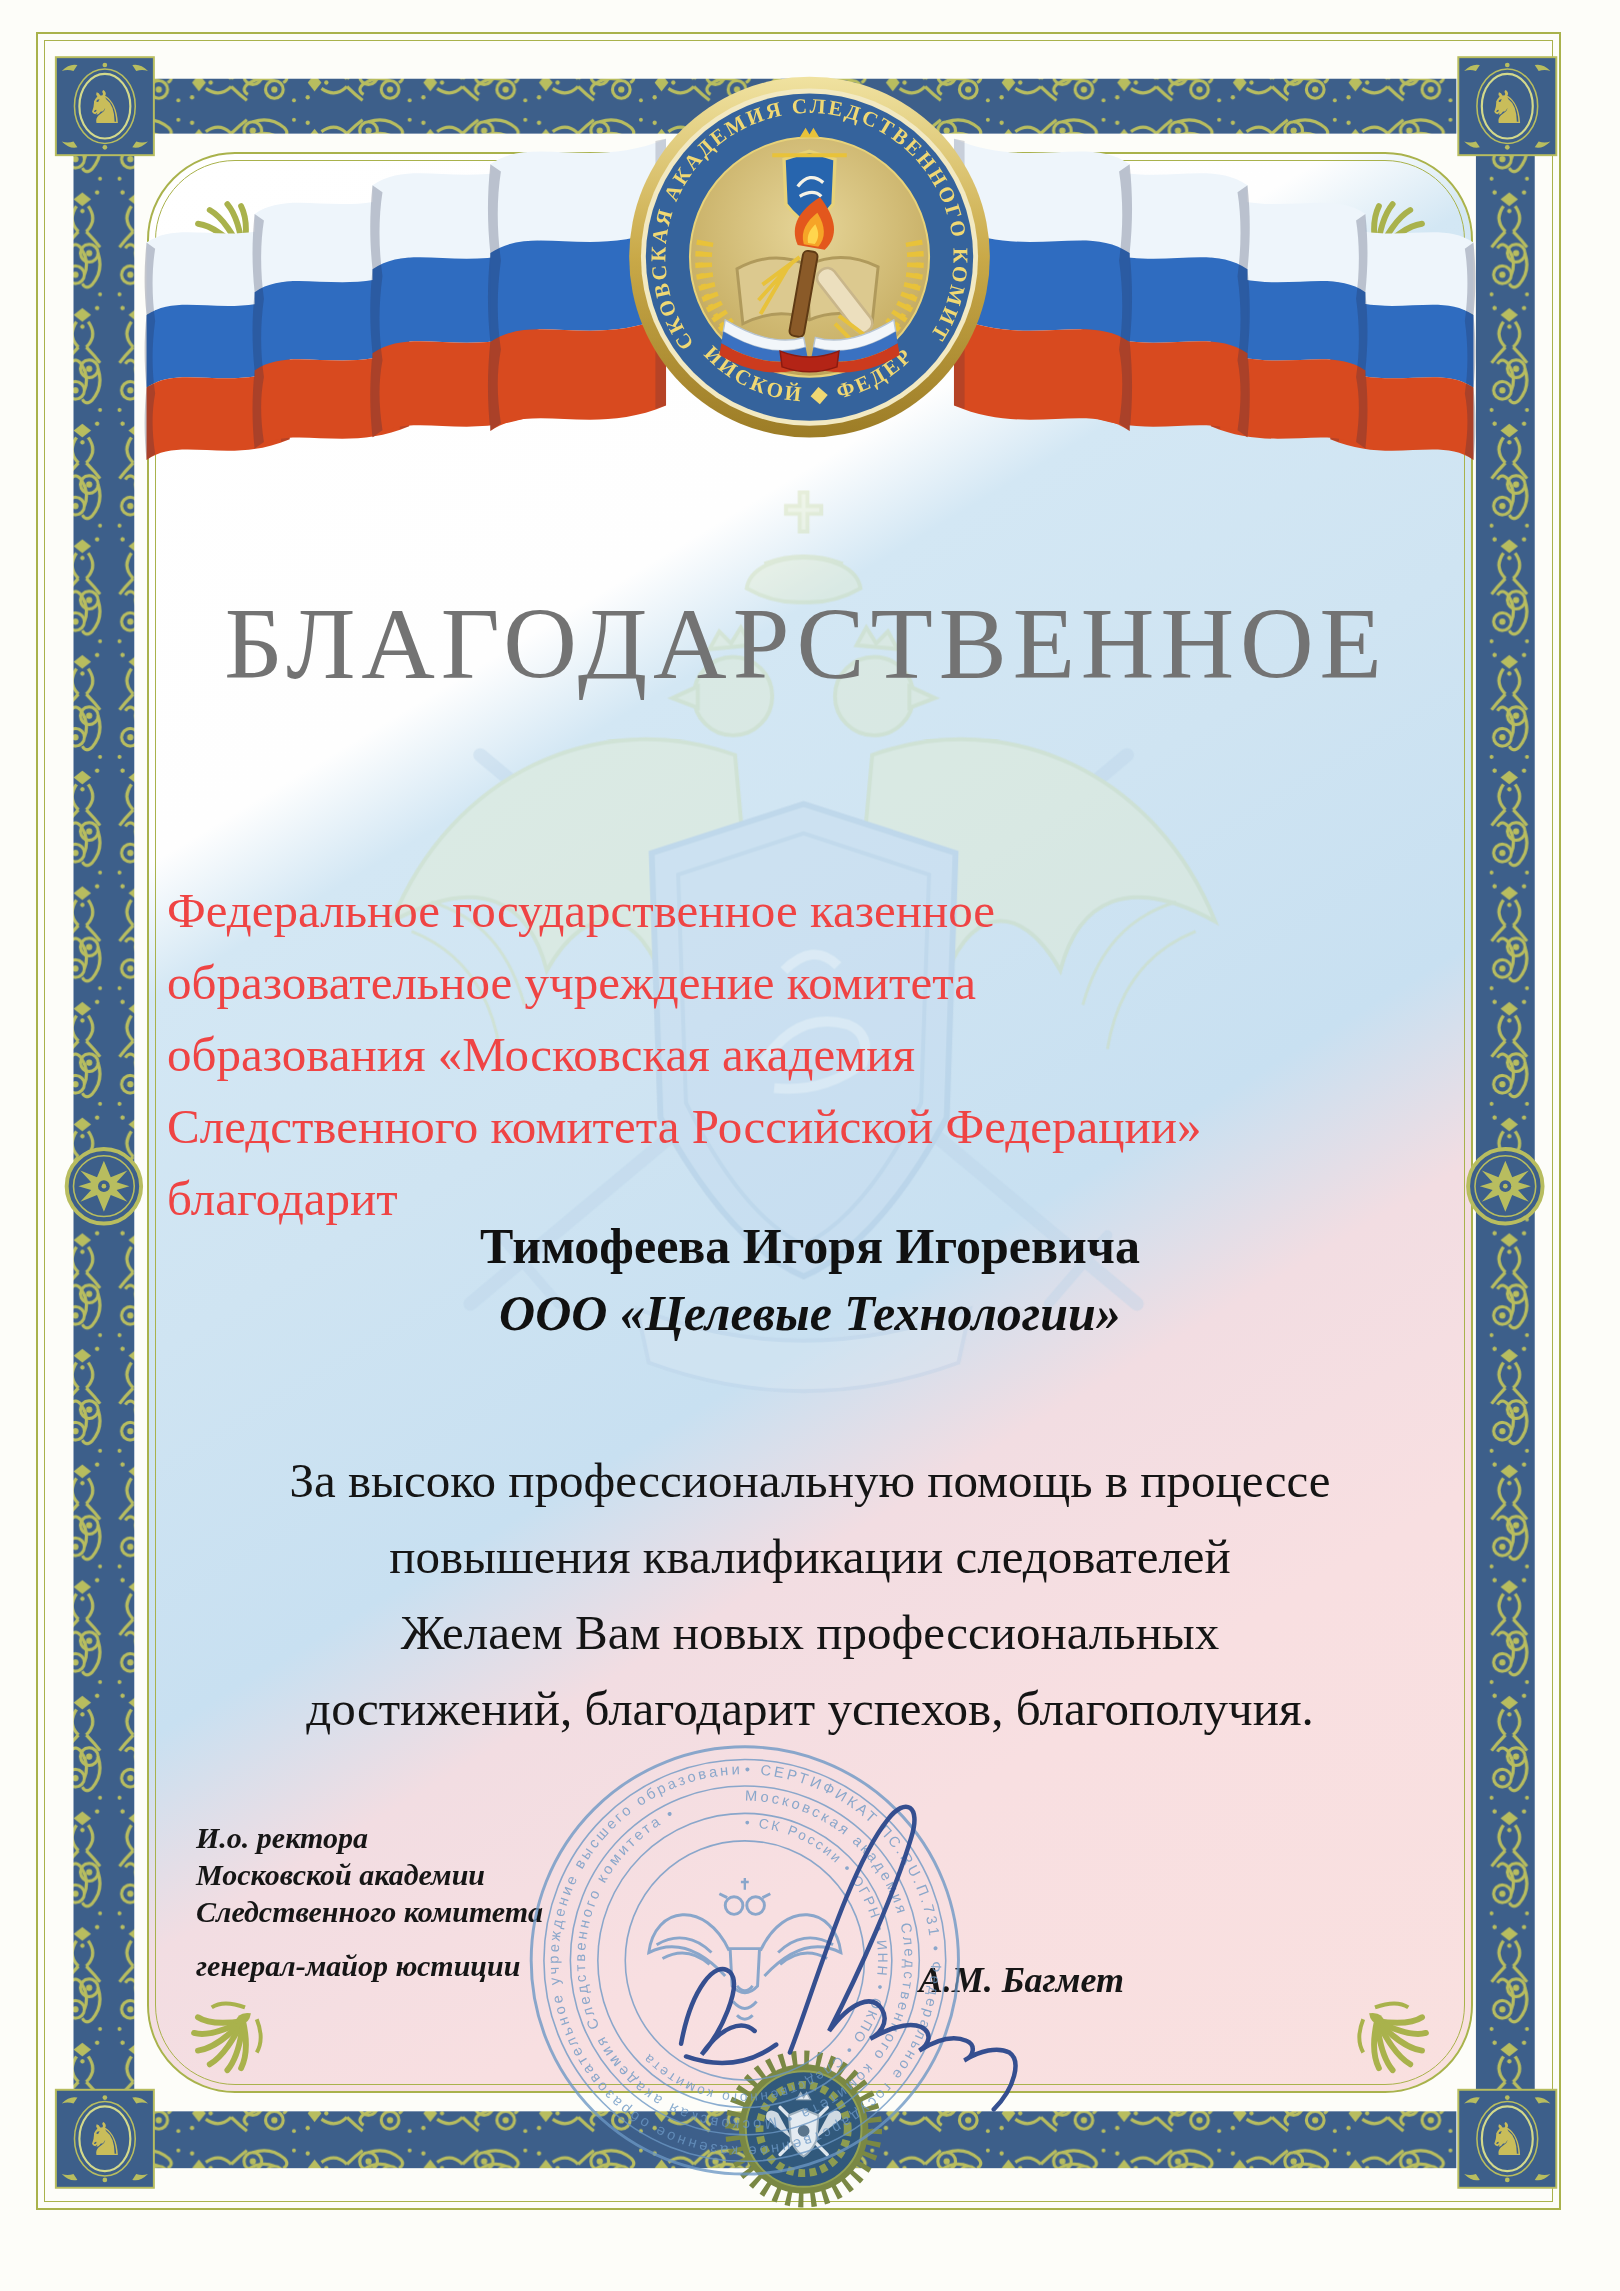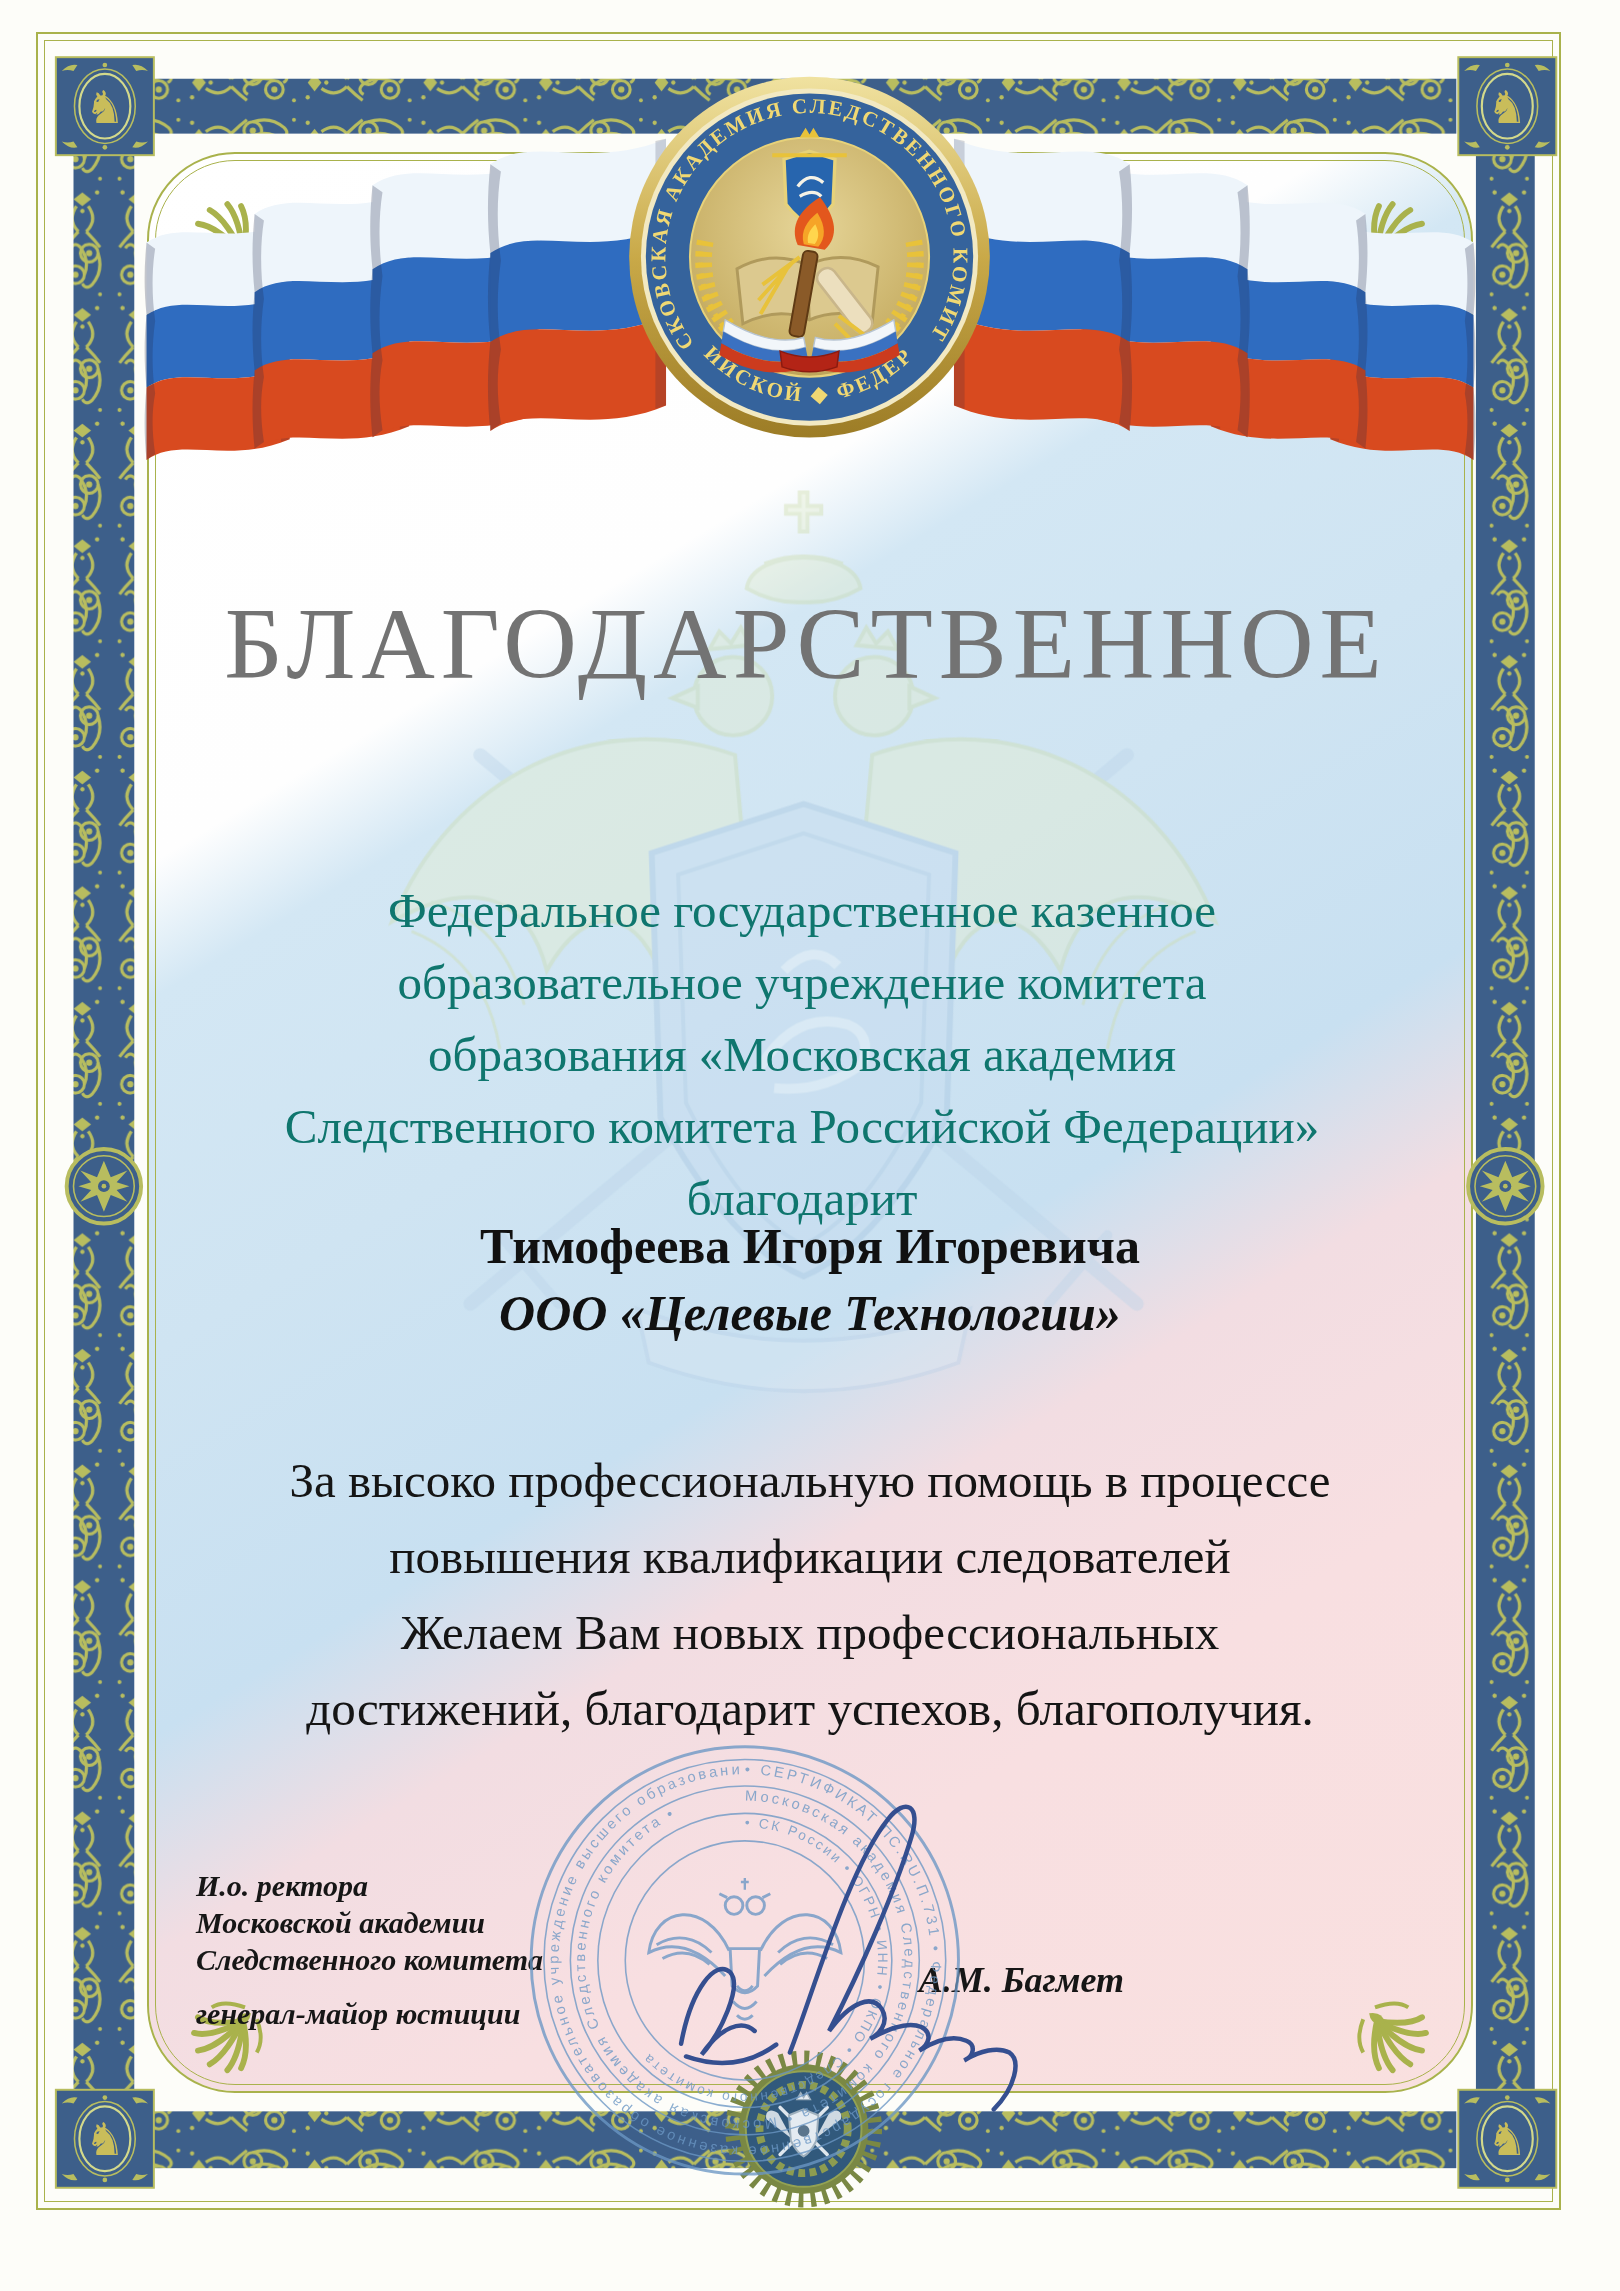--- a/index.html
+++ b/index.html
@@ -22,29 +22,29 @@
     border-radius:86px;
     background:linear-gradient(149deg,
       #ffffff 0%, #fefefe 26%,
       #d3e7f4 31%, #cfe4f2 44%, #c8e0f1 58%,
       #f2dde2 66%, #f8dfe1 78%, #f9e0df 100%);}
   svg.layer{position:absolute; left:0; top:0; pointer-events:none;}
   
   .textlayer{position:absolute; left:167px; right:167px; top:0; height:100%;}
   .title{position:absolute; left:0; right:8px; top:584px; text-align:center;
     font-size:102px; line-height:120px; letter-spacing:5.9px; font-weight:400; color:#737373;}
-  .issuer{position:absolute; left:0; right:16px; top:875px; text-align:center;
-    font-size:49px; line-height:72px; color:#0f766e;}
+  .issuer{position:absolute; left:0; right:16px; top:875px; 
+    font-size:49px; line-height:72px; color:#ef4444;}
   .recipient{position:absolute; left:0; right:0; top:1213px; text-align:center;
     font-size:50px; line-height:67px;}
   .recipient .name{font-weight:700;}
   .recipient .pos, .recipient .comp{font-weight:700; font-style:italic;}
   .body-par{position:absolute; left:0; right:0; top:1443px; text-align:center;
     font-size:49px; line-height:76px; color:#151515;}
-  .signblock{position:absolute; left:29px; top:1867px; font-size:30px; line-height:37px;
+  .signblock{position:absolute; left:29px; top:1819px; font-size:30px; line-height:37px;
     font-weight:700; font-style:italic; color:#161616;}
   .signblock .rank{margin-top:17px;}
   .signer{position:absolute; right:329px; top:1959px; font-size:36px;
     font-weight:700; font-style:italic; color:#161616;}
 </style>
 </head>
 <body>
 
 <div class="page">
 

